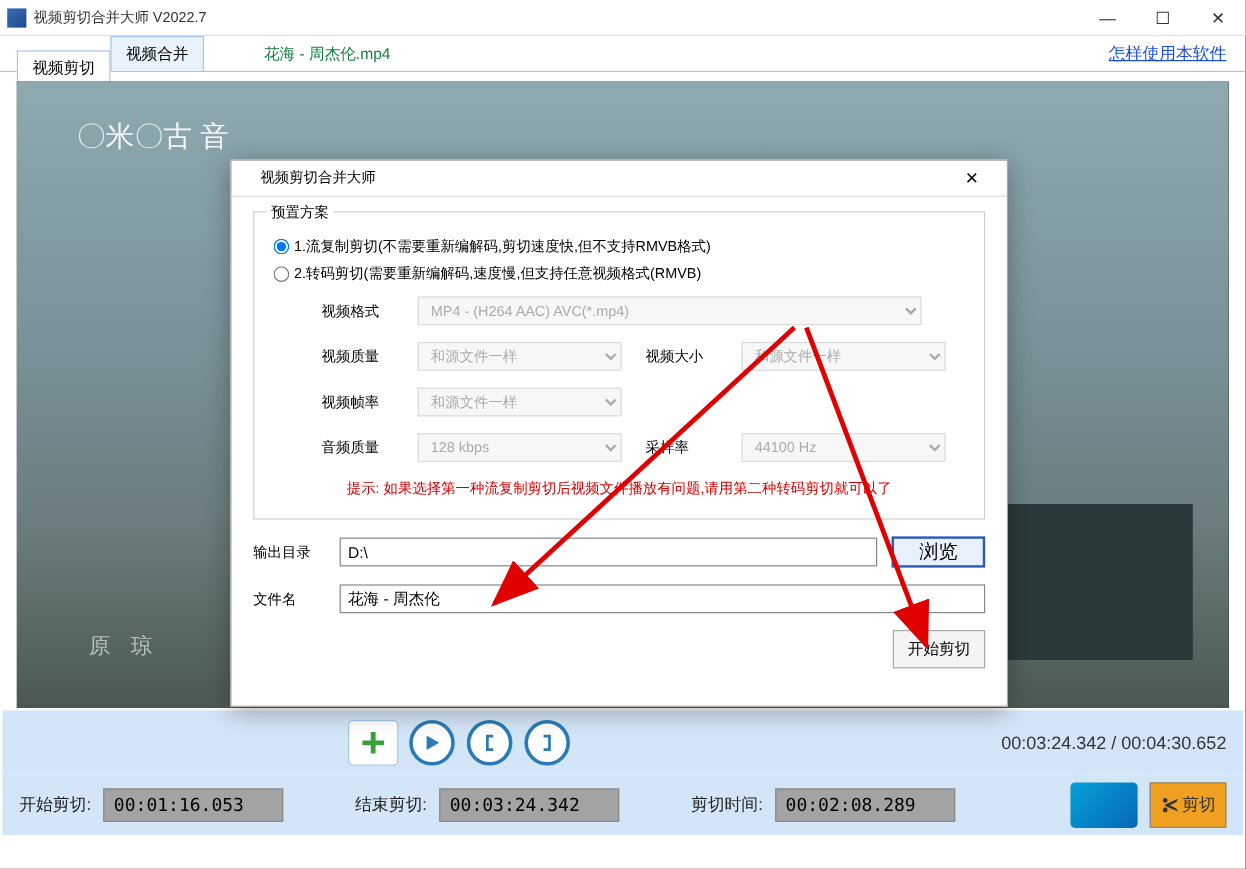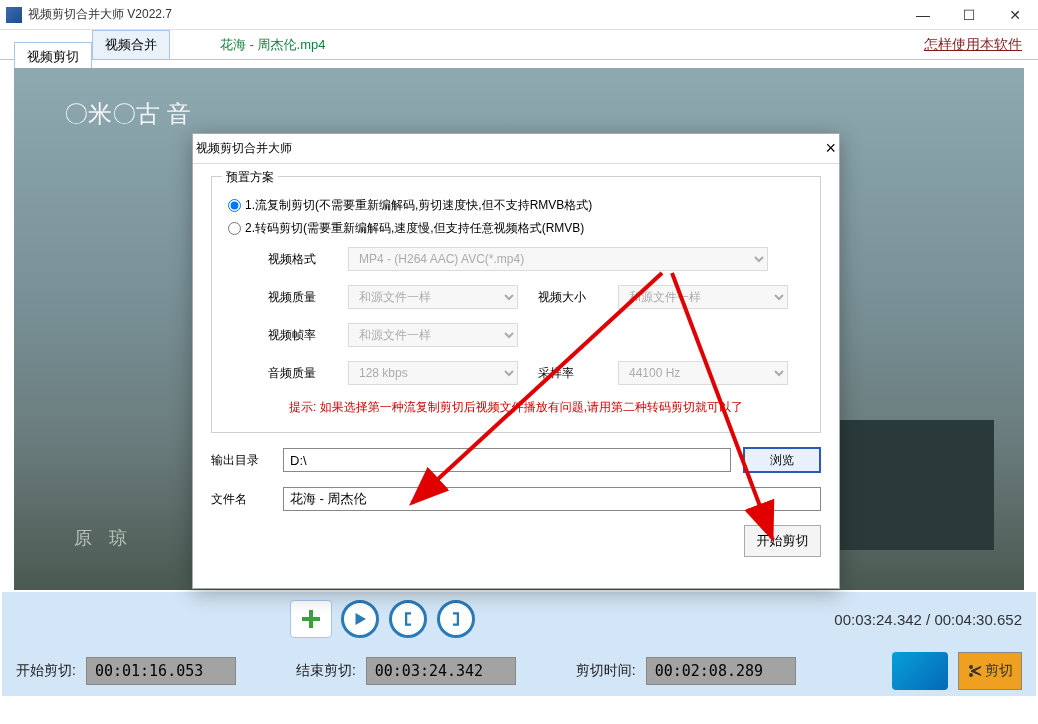--- a/index.html
+++ b/index.html
@@ -10,21 +10,21 @@
 .titlebar .app-icon { width: 16px; height: 16px; background: linear-gradient(135deg,#3a6cb5,#1e4a8c); margin-right: 6px; }
 .titlebar .title { font-size: 12px; color: #333; flex: 1; }
 .titlebar .win-btns { display: flex; }
 .titlebar .win-btn { width: 46px; height: 30px; display: flex; align-items: center; justify-content: center; font-size: 14px; color: #333; }
 
 
 .toprow { height: 30px; display: flex; align-items: flex-end; padding: 0 14px; border-bottom: 1px solid #a8c6e8; position: relative; }
 .tab { font-size: 13px; padding: 5px 12px; border: 1px solid #a8c6e8; border-bottom: none; background: #e9f1fb; margin-right: 0px; }
 .tab.active { background: #fff; position: relative; top: 12px; }
 .filename-top { font-size: 13px; color: #15803d; margin-left: 50px; align-self: center; }
-.help-link { position: absolute; right: 16px; font-size: 14px; color: #7f1d1d; text-decoration: underline; align-self: center; }
+.help-link { position: absolute; right: 16px; font-size: 14px; color: #1d4ed8; text-decoration: underline; align-self: center; }
 
 
 .video-area { margin: 8px 14px 2px 14px; height: 522px; background: #000; position: relative; overflow: hidden; }
 .video-frame { position: absolute; inset: 0; background: linear-gradient(180deg,#8fa9b0 0%, #7a939a 40%, #6b7d7e 70%, #4a5a52 100%); }
 .watermark-top { position: absolute; top: 30px; left: 50px; color: #fff; font-size: 24px; font-weight: normal; opacity: 0.9; }
 .watermark-bot { position: absolute; bottom: 40px; left: 60px; color: #d0d8d0; font-size: 18px; letter-spacing: 6px; opacity: 0.8; }
 .building { position: absolute; right: 30px; bottom: 40px; width: 180px; height: 130px; background: #2a3a3a; }
 .pole { position: absolute; left: 430px; top: 180px; width: 3px; height: 320px; background: #1a2424; }
 
 
@@ -39,35 +39,35 @@
 .bottom-row { height: 50px; background: #d3e6f7; margin: 0 2px; display: flex; align-items: center; padding: 0 14px; gap: 10px; }
 .bottom-row label { font-size: 14px; color: #222; }
 .time-box { width: 150px; height: 28px; border: 1px solid #888; background: #a3a3a3; font-size: 15px; padding: 2px 8px; font-family: monospace; }
 .spacer { width: 40px; }
 .logo-btn { margin-left: auto; width: 56px; height: 38px; background: linear-gradient(135deg,#06a0d8,#0668b8); border-radius: 4px; }
 .cut-action { width: 64px; height: 38px; background: #f0a020; border: 1px solid #888; display: flex; align-items: center; justify-content: center; font-size: 14px; color: #333; }
 .cut-action svg { width: 16px; height: 16px; margin-right: 2px; }
 
 
 .dialog { position: absolute; left: 192px; top: 133px; width: 648px; height: 456px; background: #fff; border: 1px solid #aaa; box-shadow: 0 4px 20px rgba(0,0,0,0.3); z-index: 100; }
-.dlg-title { height: 30px; border-bottom: 1px solid #ddd; display: flex; align-items: center; padding: 0 3px; font-size: 12px; }
+.dlg-title { height: 30px; border-bottom: 1px solid #ddd; display: flex; align-items: center; padding: 0 24px; font-size: 12px; }
 .dlg-title .close { margin-left: auto; font-size: 18px; font-family: Arial; }
 .dlg-body { padding: 12px 18px; }
 .fieldset { border: 1px solid #d0d0d0; padding: 14px 16px 16px 16px; position: relative; }
 .fieldset-label { position: absolute; top: -8px; left: 10px; background: #fff; padding: 0 4px; font-size: 12px; }
 .radio-row { display: flex; align-items: center; font-size: 12px; margin: 6px 0; }
 .radio-row input { margin-right: 4px; }
 .opt-grid { margin: 10px 0 0 40px; display: grid; grid-template-columns: 80px 190px 80px 190px; row-gap: 14px; align-items: center; font-size: 12px; }
 .opt-grid select, .opt-grid .sel { height: 24px; border: 1px solid #ccc; background: #f4f4f4; color: #888; font-size: 12px; padding: 2px 6px; width: 170px; }
 .wide-sel { grid-column: 2 / 5; width: 420px !important; }
 .hint { color: #d00000; font-size: 12px; margin-top: 14px; text-align: center; }
 .out-row { display: flex; align-items: center; margin: 14px 0; font-size: 12px; gap: 12px; }
 .out-row .lbl { width: 60px; }
 .out-row input[type=text] { flex: 1; height: 24px; border: 1px solid #888; padding: 2px 6px; font-size: 13px; }
-.browse-btn { width: 78px; height: 26px; border: 2px solid #2a5ab8; background: #e8f0fc; font-size: 12px; }
+.browse-btn { width: 78px; height: 26px; border: 2px solid #2a5ab8; background: #e8f0fc; font-size: 16px; }
 .start-row { display: flex; justify-content: flex-end; margin-top: 6px; }
 .start-btn { width: 77px; height: 32px; border: 1px solid #aaa; background: #f4f4f4; font-size: 13px; }
 
 
 .arrows { position: absolute; left: 192px; top: 133px; width: 648px; height: 456px; z-index: 200; pointer-events: none; }
 </style>
 </head>
 <body>
 
 <div class="titlebar">

